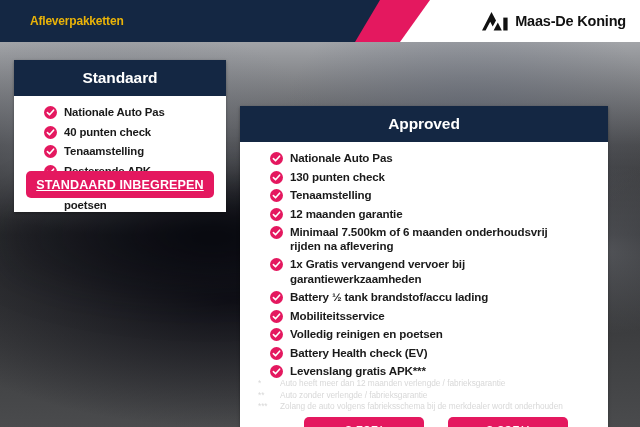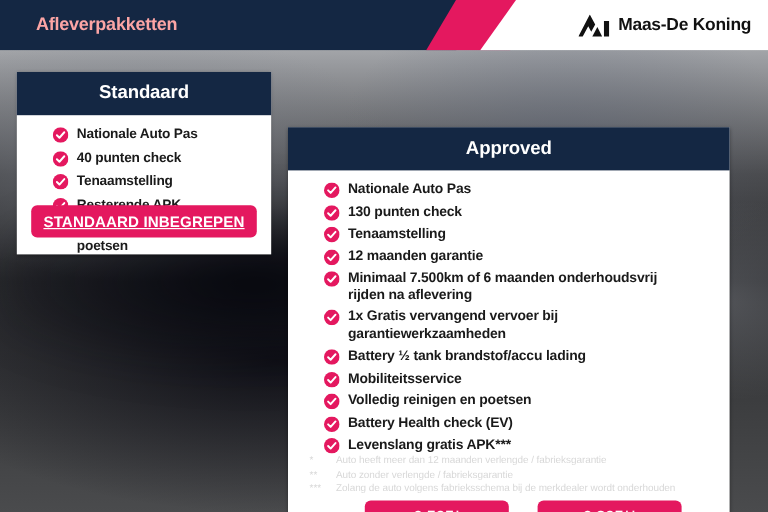--- a/index.html
+++ b/index.html
@@ -75,22 +75,22 @@
     width: 240px;
     height: 42px;
     background: #ffffff;
     clip-path: polygon(30px 0, 240px 0, 240px 42px, 0 42px);
   }
   .header-title {
     position: absolute;
     left: 30px; top: 0;
     height: 42px;
     line-height: 42px;
-    color: #fca5a5;
-    font-size: 15px;
+    color: #eab308;
+    font-size: 12px;
     font-weight: bold;
     letter-spacing: -0.2px;
     white-space: nowrap;
   }
   .brand {
     position: absolute;
     right: 14px; top: 0;
     height: 42px;
     display: flex;
     align-items: center;

